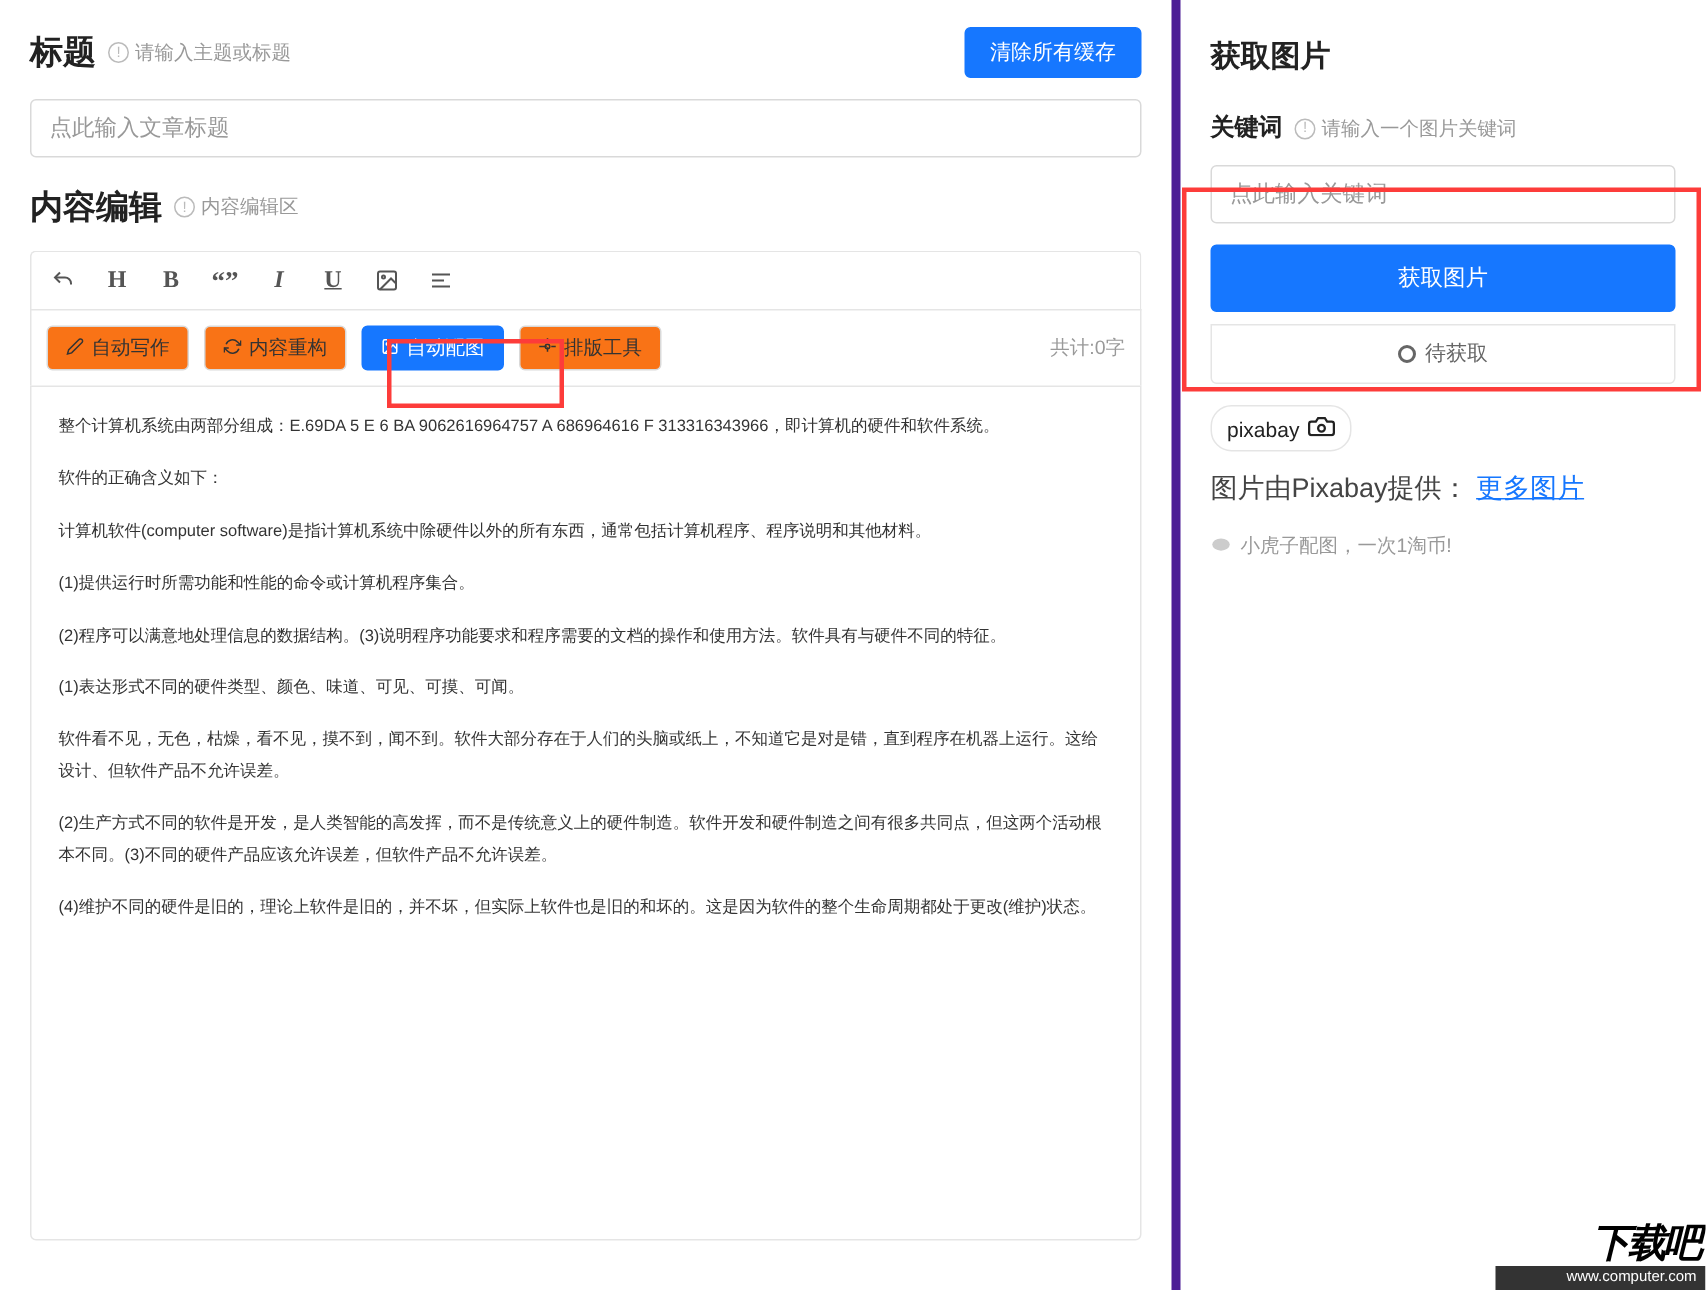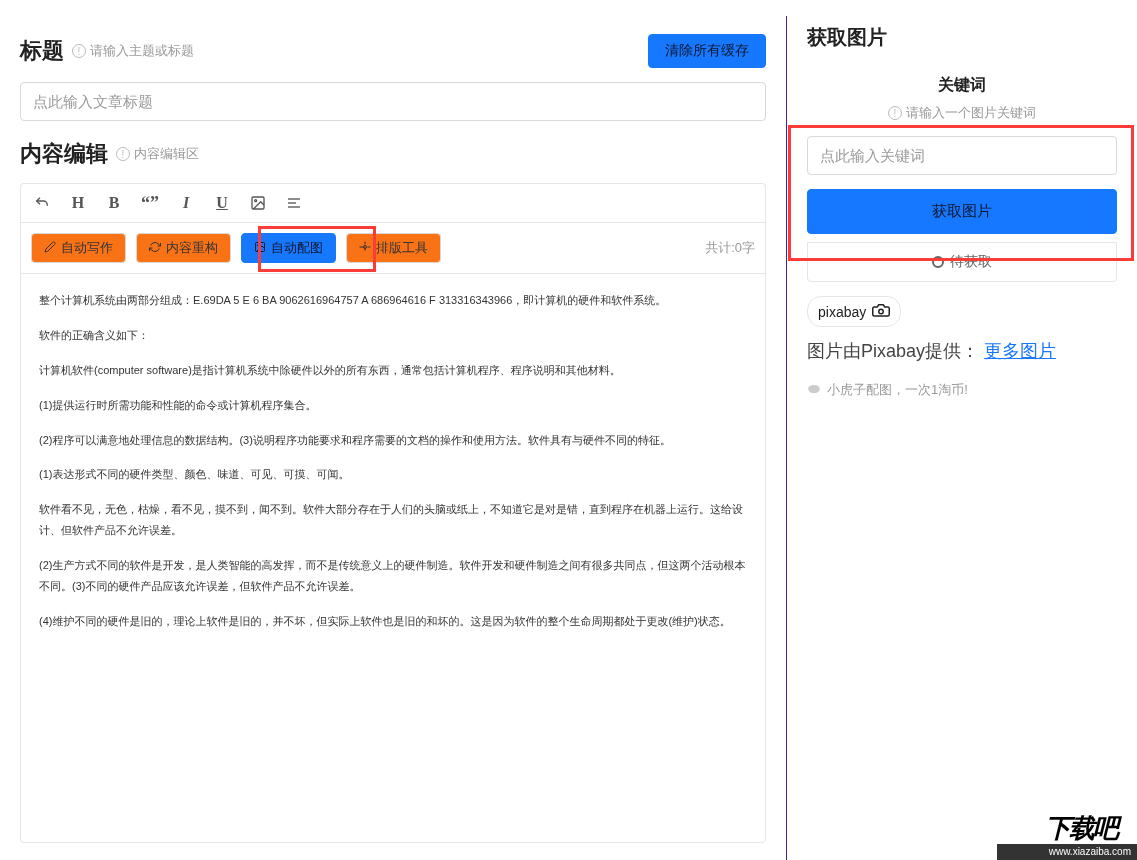--- a/index.html
+++ b/index.html
@@ -1,64 +1,64 @@
 <!DOCTYPE html>
 <html><head>
 <meta charset="utf-8">
 <style>
 * { box-sizing: border-box; margin: 0; padding: 0; }
 body { font-family: "Microsoft YaHei", "PingFang SC", sans-serif; font-size: 14px; color: #333; background: #fff; width: 1137px; height: 860px; overflow: hidden; position: relative; }
 .container { display: flex; width: 100%; height: 100%; }
-.main-panel { flex: 1; padding: 18px 20px; border-right: 1px solid #4c1d95; margin-top: 16px; }
+.main-panel { flex: 1; padding: 18px 20px; border-right: 6px solid #4c1d95; }
 .side-panel { width: 350px; padding: 24px 20px; }
 
 .section-header { display: flex; align-items: center; justify-content: space-between; margin-bottom: 14px; }
 .section-title-wrap { display: flex; align-items: center; gap: 8px; }
 .section-title { font-size: 22px; font-weight: 600; color: #222; }
 .section-hint { font-size: 13px; color: #999; display: inline-flex; align-items: center; gap: 4px; }
 .hint-icon { display: inline-flex; width: 14px; height: 14px; border: 1px solid #bbb; border-radius: 50%; align-items: center; justify-content: center; font-size: 10px; color: #bbb; font-style: normal; }
 
 .btn { display: inline-flex; align-items: center; gap: 5px; padding: 7px 16px; border-radius: 4px; border: 1px solid #d9d9d9; background: #f97316; font-size: 14px; cursor: pointer; color: #333; }
-.btn-primary { background: #1677ff; color: #0f172a; border-color: #1677ff; }
+.btn-primary { background: #1677ff; color: #ffffff; border-color: #1677ff; }
 .btn-sm { padding: 5px 12px; font-size: 13px; }
 .btn-icon { font-size: 13px; }
 
 .input-box { width: 100%; padding: 10px 12px; border: 1px solid #d9d9d9; border-radius: 4px; font-size: 15px; color: #333; }
 .input-box::placeholder { color: #999; }
 .title-input { margin-bottom: 18px; }
 
 .editor-toolbar { border: 1px solid #e5e5e5; border-bottom: none; border-radius: 4px 4px 0 0; padding: 8px 10px; display: flex; align-items: center; gap: 14px; }
 .tb-btn { background: none; border: none; cursor: pointer; font-size: 16px; color: #555; width: 22px; height: 22px; display: inline-flex; align-items: center; justify-content: center; font-weight: bold; }
 .tb-btn svg { width: 16px; height: 16px; }
 
 .action-row { border: 1px solid #e5e5e5; border-top: 1px solid #e5e5e5; border-bottom: none; padding: 10px; display: flex; align-items: center; gap: 10px; }
 .count-text { margin-left: auto; font-size: 13px; color: #999; }
 
 .editor-content { border: 1px solid #e5e5e5; border-radius: 0 0 4px 4px; padding: 16px 18px; height: 570px; overflow-y: auto; line-height: 1.9; font-size: 11px; color: #333; }
 .editor-content p { margin-bottom: 14px; }
 
 .side-title { font-size: 20px; font-weight: 600; color: #222; margin-bottom: 24px; }
-.side-subtitle-wrap { display: flex; align-items: center; gap: 8px; margin-bottom: 14px; flex-direction: column; }
+.side-subtitle-wrap { display: flex; align-items: center; gap: 8px; margin-bottom: 14px; }
 .side-subtitle { font-size: 16px; font-weight: 600; color: #222; }
 .keyword-input { margin-bottom: 14px; }
 .fetch-btn { width: 100%; justify-content: center; padding: 12px; font-size: 15px; }
 .status-box { border: 1px solid #e5e5e5; border-radius: 0 0 4px 4px; padding: 10px; text-align: right; color: #666; display: flex; align-items: center; justify-content: center; gap: 6px; margin-top: 8px; margin-bottom: 14px; }
 .status-circle { width: 12px; height: 12px; border: 2px solid #666; border-radius: 50%; }
 .pixabay-badge { border: 1px solid #e5e5e5; border-radius: 14px; padding: 6px 10px; display: inline-flex; align-items: center; gap: 6px; font-size: 14px; font-weight: 500; color: #222; margin-bottom: 12px; }
 .provider-line { font-size: 18px; color: #444; margin-bottom: 18px; }
 .provider-link { color: #1677ff; text-decoration: underline; }
 .footer-note { font-size: 13px; color: #999; display: flex; align-items: center; gap: 6px; }
 
 .highlight-red { border: 3px solid #fd3c3a; position: absolute; pointer-events: none; }
 .red-box-1 { left: 258px; top: 226px; width: 118px; height: 46px; }
 .red-box-2 { left: 788px; top: 125px; width: 346px; height: 136px; }
 
 .watermark { position: absolute; right: 0; bottom: 0; width: 140px; height: 60px; }
 .watermark .bar { position: absolute; right: 0; bottom: 0; width: 140px; height: 16px; background: #333; color: #fff; font-size: 10px; text-align: right; padding: 2px 6px; }
-.watermark .logo { position: absolute; right: 20px; bottom: 14px; font-size: 26px; font-weight: 900; color: #000; font-style: italic; letter-spacing: -2px; text-shadow: 1px 1px 0 #fff; }
+.watermark .logo { position: absolute; right: 4px; bottom: 14px; font-size: 26px; font-weight: 900; color: #000; font-style: italic; letter-spacing: -2px; text-shadow: 1px 1px 0 #fff; }
 </style>
 </head>
 <body>
 
 <div class="container">
   <div class="main-panel">
 
     <div class="section-header">
       <div class="section-title-wrap">
         <span class="section-title">标题</span>
@@ -211,14 +211,14 @@
       <span>小虎子配图，一次1淘币!</span>
     </div>
   </div>
 </div>
 
 <div class="highlight-red red-box-1"></div>
 <div class="highlight-red red-box-2"></div>
 
 <div class="watermark">
   <div class="logo">下载吧</div>
-  <div class="bar">www.xiazaiba.com</div>
+  <div class="bar">www.computer.com</div>
 </div>
 
 </body></html>

